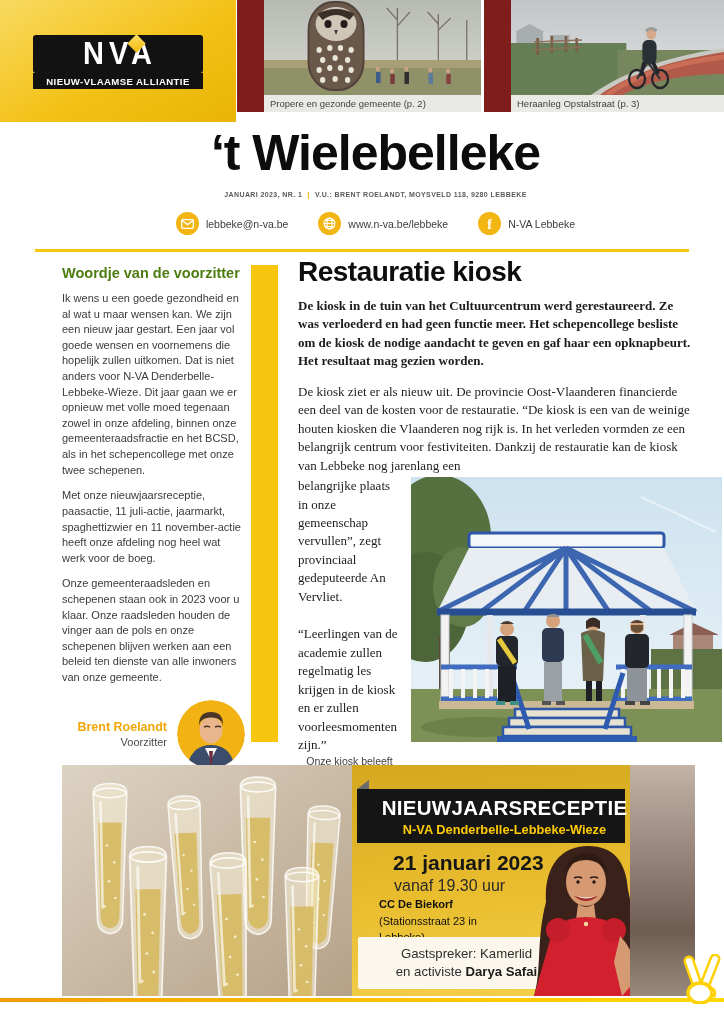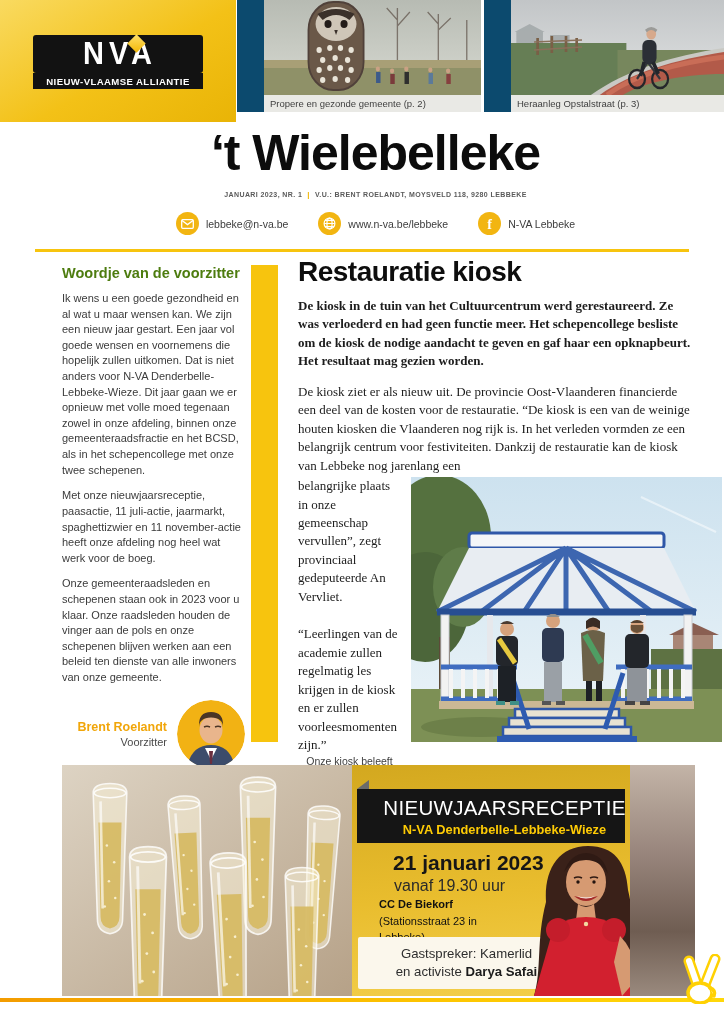--- a/index.html
+++ b/index.html
@@ -17,21 +17,21 @@
   .logo-box { position:absolute; left:33px; top:35px; width:170px; height:38px;
     background:#121212; border-radius:3px; display:flex; align-items:center; justify-content:center; }
   .logo-text { color:#fff; font-size:29px; font-weight:bold; letter-spacing:5px;
     transform:scaleY(1.05); padding-left:4px; }
   .logo-diamond { position:absolute; left:97px; top:2px; width:13px; height:13px;
     background:linear-gradient(135deg,#ffe06a,#f2b705); transform:rotate(45deg); }
   .logo-sub { position:absolute; left:33px; top:73px; width:170px; height:16px;
     background:#121212; color:#fff; font-size:9.6px; font-weight:bold; letter-spacing:.4px;
     display:flex; align-items:center; justify-content:center; }
 
-  .photo-card { top:0; height:112px; background:#0c4a6e; }
+  .photo-card { top:0; height:112px; background:#7f1d1d; }
   .photo-card .pic { width:100%; height:95px; display:block; }
   .photo-card .cap { height:17px; line-height:17px; background:#e9e9e5; color:#3f3f3f;
     font-size:9.5px; padding-left:6px; white-space:nowrap; overflow:hidden; }
   .photo1 { left:237px; width:244px; }
   .photo2 { left:484px; width:240px; }
 
   
   .nl-title { left:0; top:124px; width:100%; text-align:center;
     font-size:50px; font-weight:bold; letter-spacing:-1px; color:#0c0c0c; }
   .issue-line { left:0; top:190px; width:100%; text-align:center;
@@ -70,21 +70,21 @@
 
   
   .champagne { left:35px; top:765px; width:317px; height:231px; overflow:hidden; }
   .ev-panel { left:352px; top:765px; width:278px; height:231px;
     background:linear-gradient(175deg,#d3a81f 0%,#e9bd2e 55%,#f3cf4b 100%); }
   .ev-black { left:357px; top:789px; width:268px; height:54px; background:#151515;
     display:flex; flex-direction:column; align-items:center; justify-content:center; }
   .ev-black::before { content:""; position:absolute; left:0; top:-9px;
     border-style:solid; border-width:0 0 9px 12px;
     border-color:transparent transparent #6b6b6b transparent; }
-  .ev-title { color:#fff; font-size:20.5px; font-weight:normal; letter-spacing:.3px; }
+  .ev-title { color:#fff; font-size:20.5px; font-weight:bold; letter-spacing:.3px; }
   .ev-sub { color:#fecb05; font-size:12.8px; font-weight:bold; margin-top:2px; }
   .ev-date { left:366px; top:851px; font-size:21px; font-weight:bold; color:#161616; }
   .ev-time { left:367px; top:877px; font-size:16px; color:#2a2a2a; }
   .ev-loc { left:352px; top:896px; width:155px; font-size:11px; line-height:1.5; color:#111; }
   .ev-loc b { font-weight:bold; }
   .gast-box { left:358px; top:937px; width:190px; height:52px; background:#fbf7ec;
     border-radius:2px; display:flex; flex-direction:column; align-items:center;
     justify-content:center; font-size:13.2px; color:#2e2e2e; line-height:1.35; }
   .gast-box b { color:#1c1c1c; }
   .darya { left:489px; top:842px; width:141px; height:154px; overflow:hidden; }

